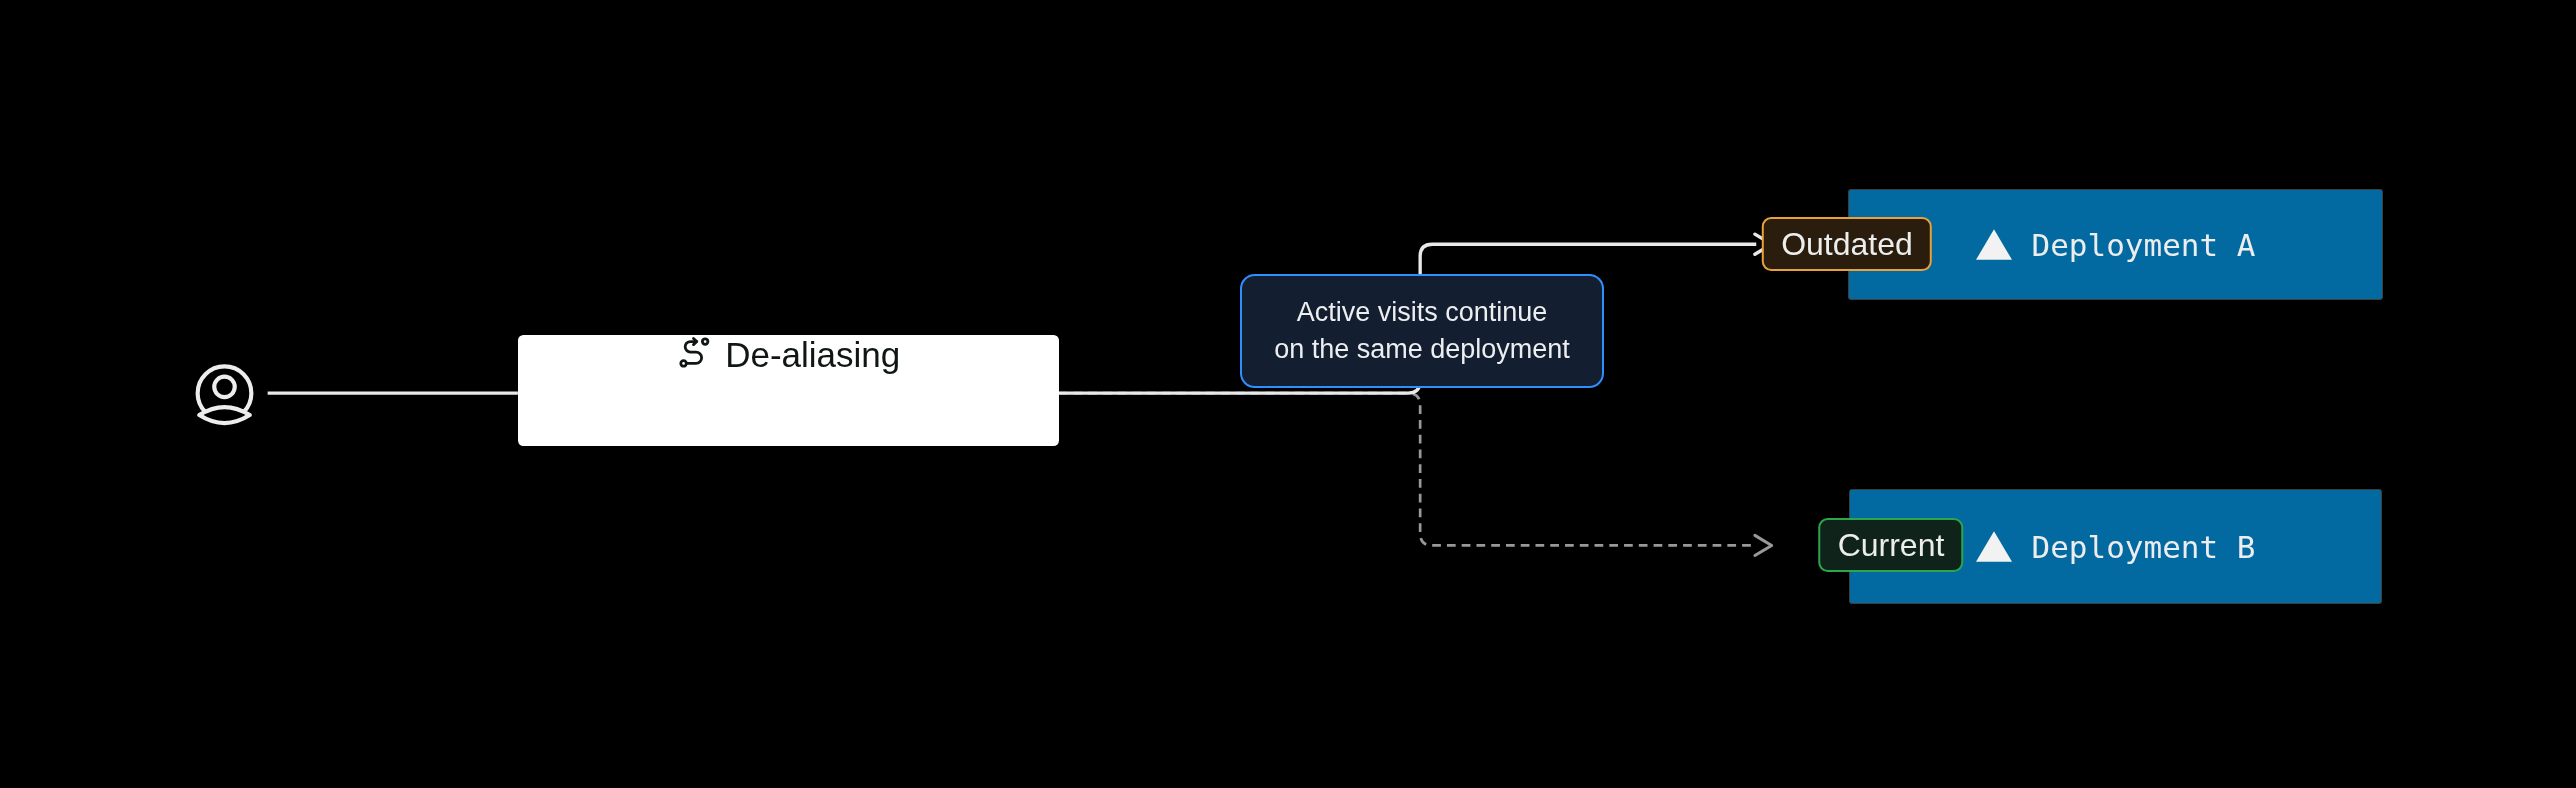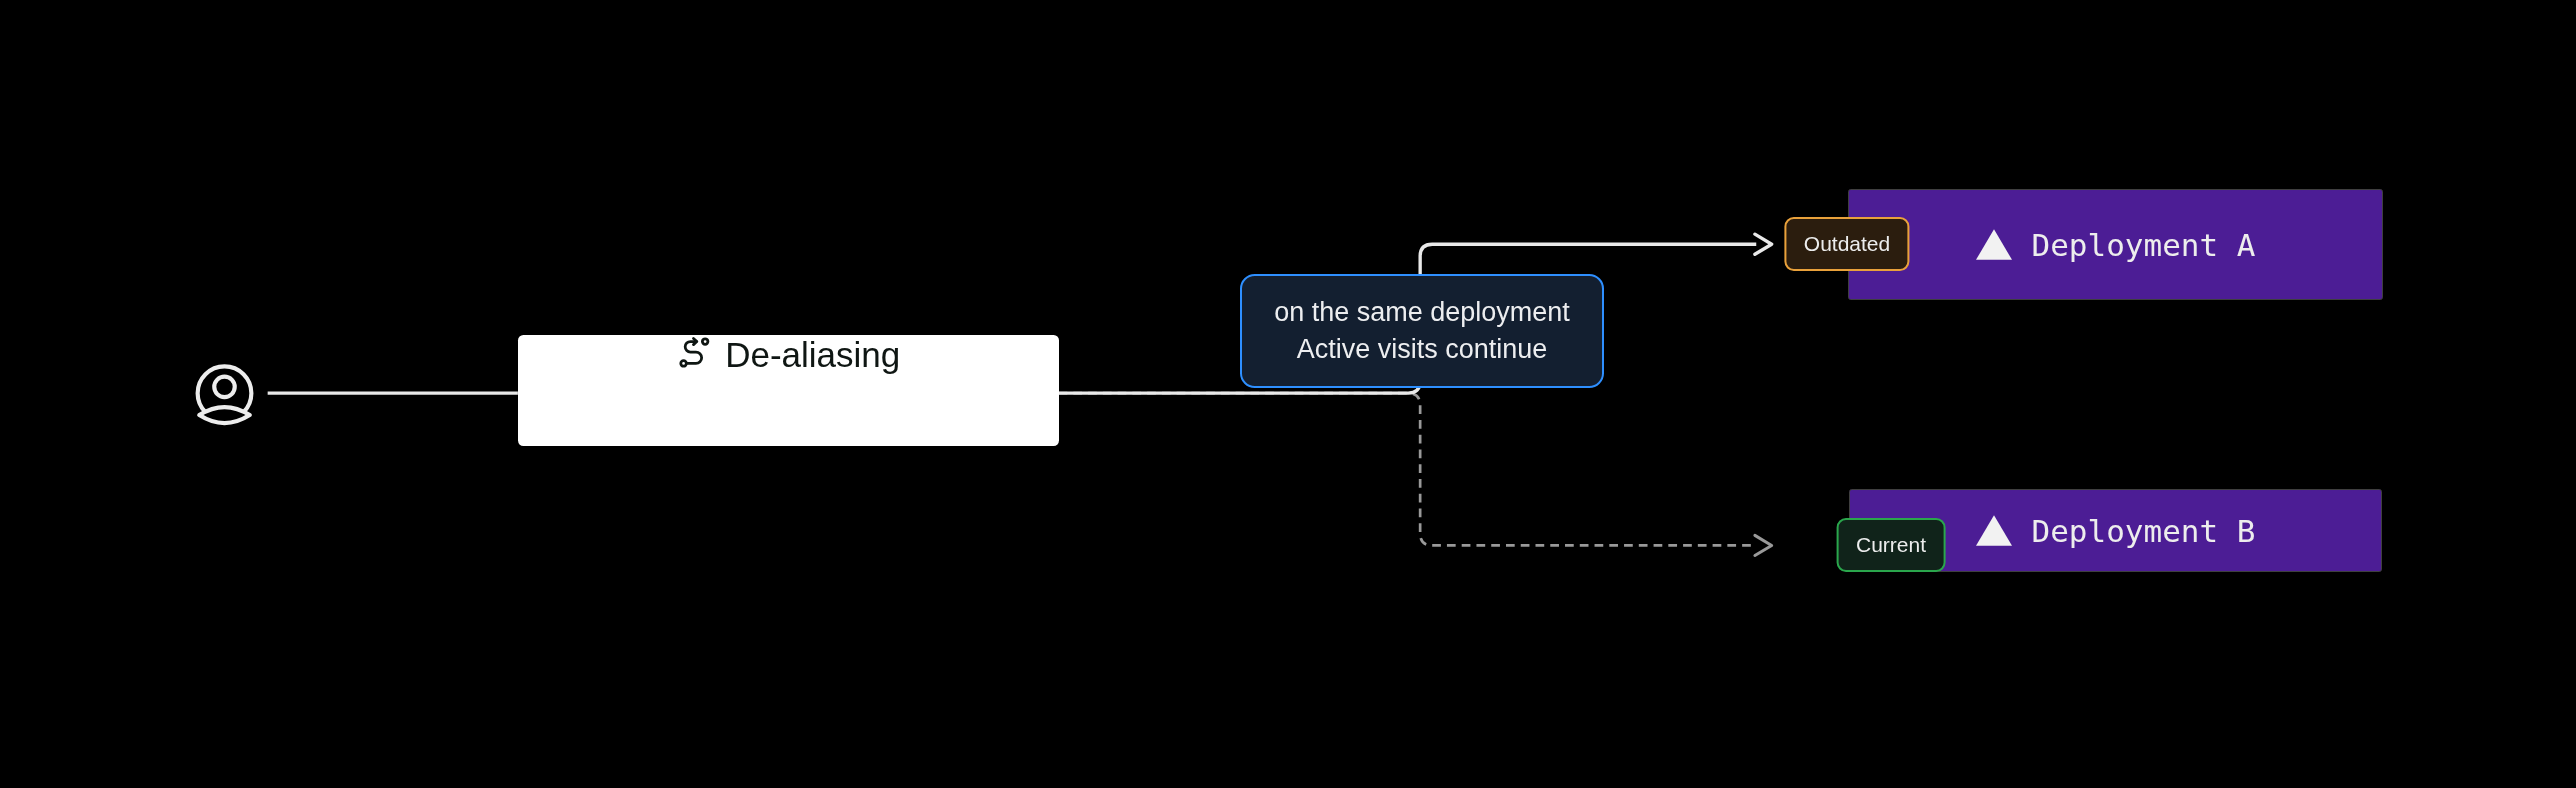--- a/index.html
+++ b/index.html
@@ -57,45 +57,45 @@
     font-size: 27px;
     line-height: 37px;
     color: #edeef0;
   }
   
   .deployment-box {
     position: absolute;
     box-sizing: border-box;
     border: 1.3px solid #3f3f3f;
     border-radius: 2.7px;
-    background: #4c1d95;
+    background: #0369a1;
     display: flex;
     align-items: center;
     justify-content: center;
     gap: 20px;
   }
   #deployment-a { left: 1848px; top: 189px; width: 535px; height: 111px; }
-  #deployment-b { left: 1849px; top: 489px; width: 533px; height: 83px; }
+  #deployment-b { left: 1849px; top: 489px; width: 533px; height: 115px; }
   .deployment-box .deploy-label {
     font-family: "DejaVu Sans Mono", monospace;
     font-size: 31px;
     color: #ededed;
   }
   
   .badge {
     position: absolute;
     transform: translate(-50%, -50%);
     height: 54px;
     box-sizing: border-box;
     padding: 0 17.4px;
     display: flex;
     align-items: center;
     justify-content: center;
     border-radius: 9.4px;
-    font-size: 21px;
+    font-size: 32px;
     color: #eceded;
     white-space: nowrap;
   }
   #badge-outdated {
     left: 1847px; top: 244px;
     background: #2b1d0e;
     border: 2.7px solid #e9a13b;
   }
   #badge-current {
     left: 1849px; top: 545px;
@@ -130,22 +130,22 @@
     <svg width="35" height="35" viewBox="0 0 24 24" fill="none">
       <circle cx="4.5" cy="19.5" r="1.9" stroke-width="1.9" stroke="#0f1613"></circle>
       <path d="M6.9 19.5 H13 a3.9 3.9 0 0 0 0 -7.8 H9.2 a3.6 3.6 0 0 1 0 -7.2 H13.2" stroke-width="1.9" stroke-linecap="round" stroke="#0f1613"></path>
       <path d="M11.3 2.4 L13.6 4.5 L11.3 6.6" stroke-width="1.9" stroke-linecap="round" stroke-linejoin="round" stroke="#0f1613"></path>
       <circle cx="19.3" cy="4.5" r="1.9" stroke-width="1.9" stroke="#0f1613"></circle>
     </svg>
     <span class="label">De-aliasing</span>
   </div>
 
   <div class="tooltip">
+    <span class="line">Active visits continue</span>
     <span class="line">on the same deployment</span>
-    <span class="line">Active visits continue</span>
   </div>
 
   <div id="deployment-a" class="deployment-box">
     <svg width="36" height="31" viewBox="0 0 54 46">
       <polygon points="27,0 54,46 0,46" fill="#f2f2f2"></polygon>
     </svg>
     <span class="deploy-label">Deployment A</span>
   </div>
   <div id="badge-outdated" class="badge">Outdated</div>
 

